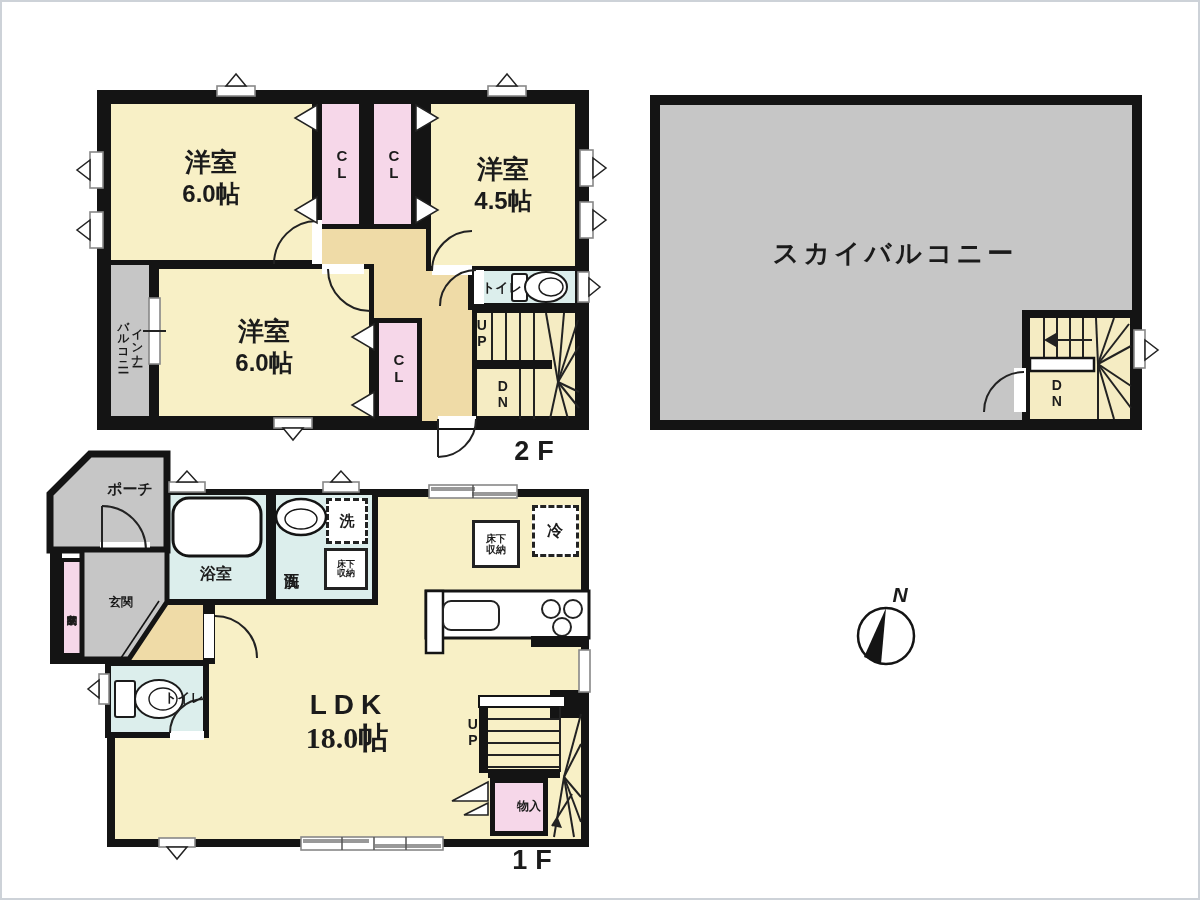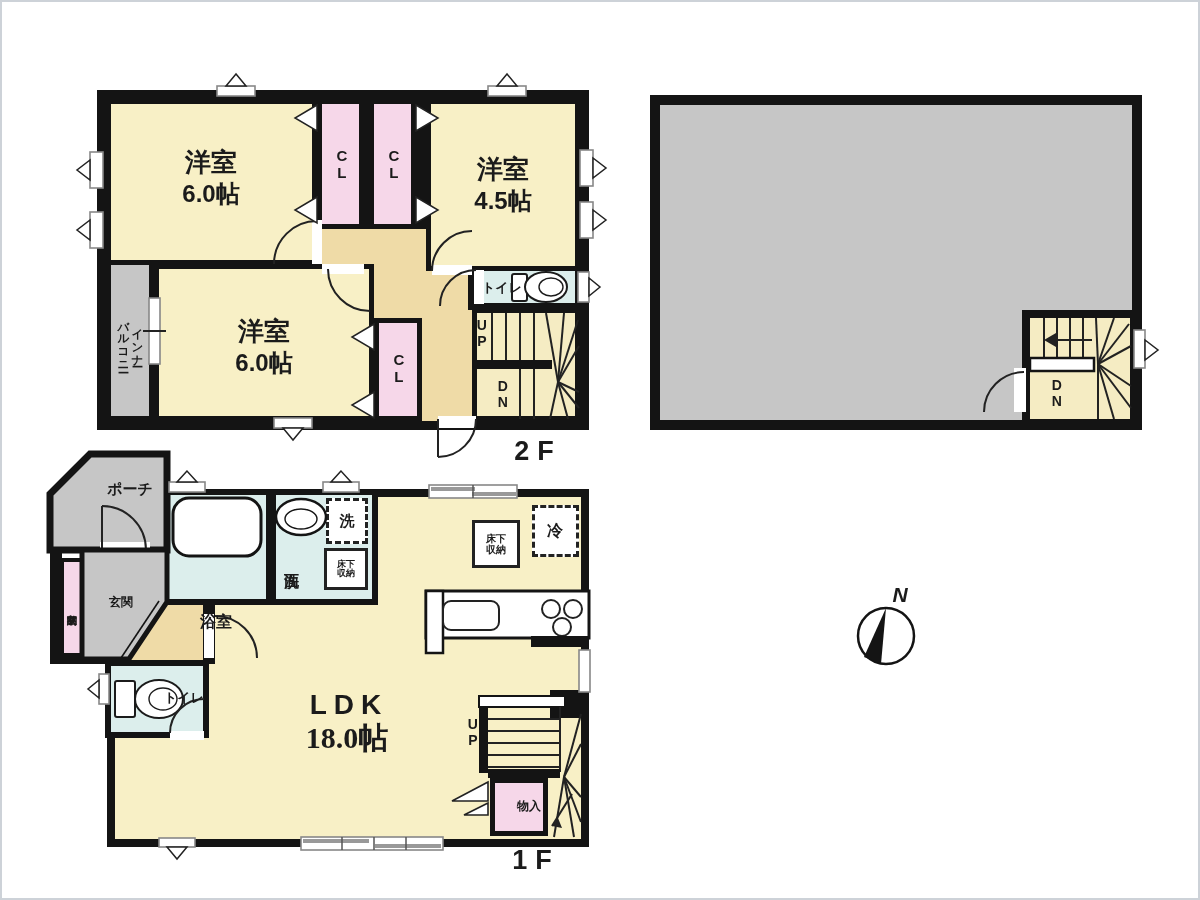--- a/index.html
+++ b/index.html
@@ -248,26 +248,27 @@
   <span class="lbl vtx" style="left:396px;top:366px;font-size:15px;">CL</span>
   <span class="lbl" style="left:500px;top:286px;font-size:13px;">トイレ</span>
   <span class="lbl vtx" style="left:479px;top:331px;font-size:14px;">UP</span>
   <span class="lbl vtx" style="left:500px;top:392px;font-size:14px;">DN</span>
   <div class="lbl" style="left:128px;top:338px;font-size:11.5px;display:flex;flex-direction:row;gap:1px;transform:translate(-50%,-50%);">
     <span class="vtx">バルコニー</span>
     <span class="vtx">インナー</span>
   </div>
   <span class="lbl" style="left:536px;top:449px;font-size:27px;letter-spacing:8px;">2F</span>
 
+  <span class="lbl" style="left:893px;top:252px;font-size:26px;letter-spacing:4px;">スカイバルコニー</span>
   <span class="lbl vtx" style="left:1054px;top:391px;font-size:14px;">DN</span>
 
   <span class="lbl" style="left:128px;top:487px;font-size:15px;">ポーチ</span>
   <span class="lbl" style="left:119px;top:601px;font-size:12px;">玄関</span>
   <span class="lbl vtx" style="left:70px;top:605px;font-size:10px;">玄関収納</span>
-  <span class="lbl" style="left:214px;top:572px;font-size:16px;margin-top:48px;">浴室</span>
+  <span class="lbl" style="left:214px;top:572px;font-size:16px;">浴室</span>
   <span class="lbl vtx" style="left:289px;top:560px;font-size:15px;">洗面</span>
   <span class="lbl" style="left:345px;top:519px;font-size:15px;">洗</span>
   <div class="lbl tiny2" style="left:344px;top:567px;font-size:9px;">
     <div>床下</div>
     <div>収納</div>
   </div>
   <div class="lbl tiny2" style="left:494px;top:542px;font-size:10px;">
     <div>床下</div>
     <div>収納</div>
   </div>

